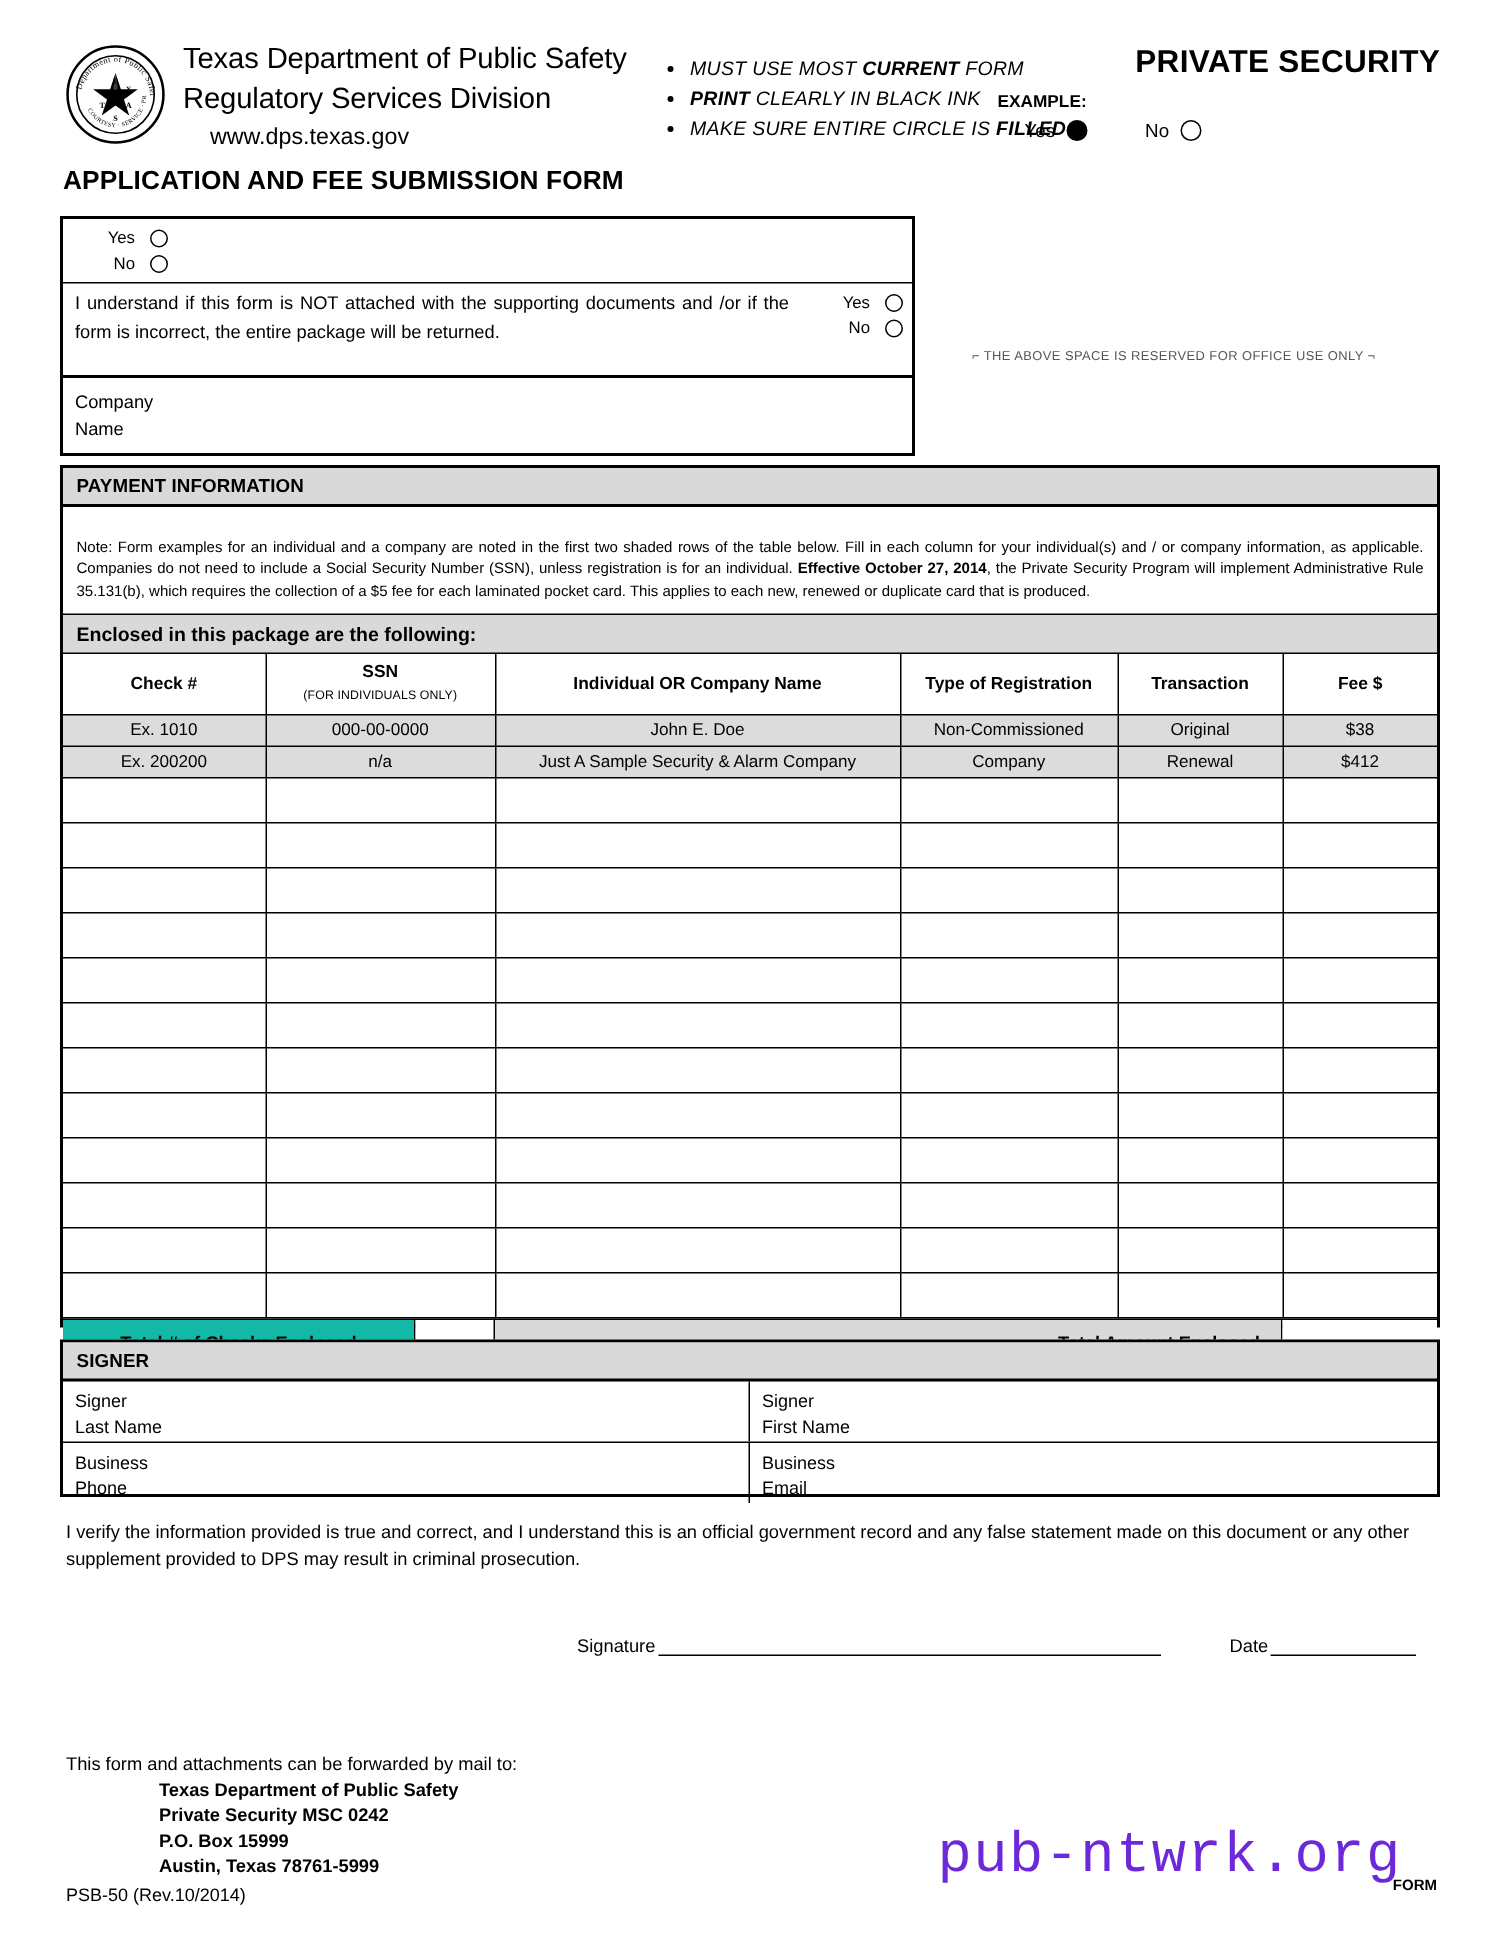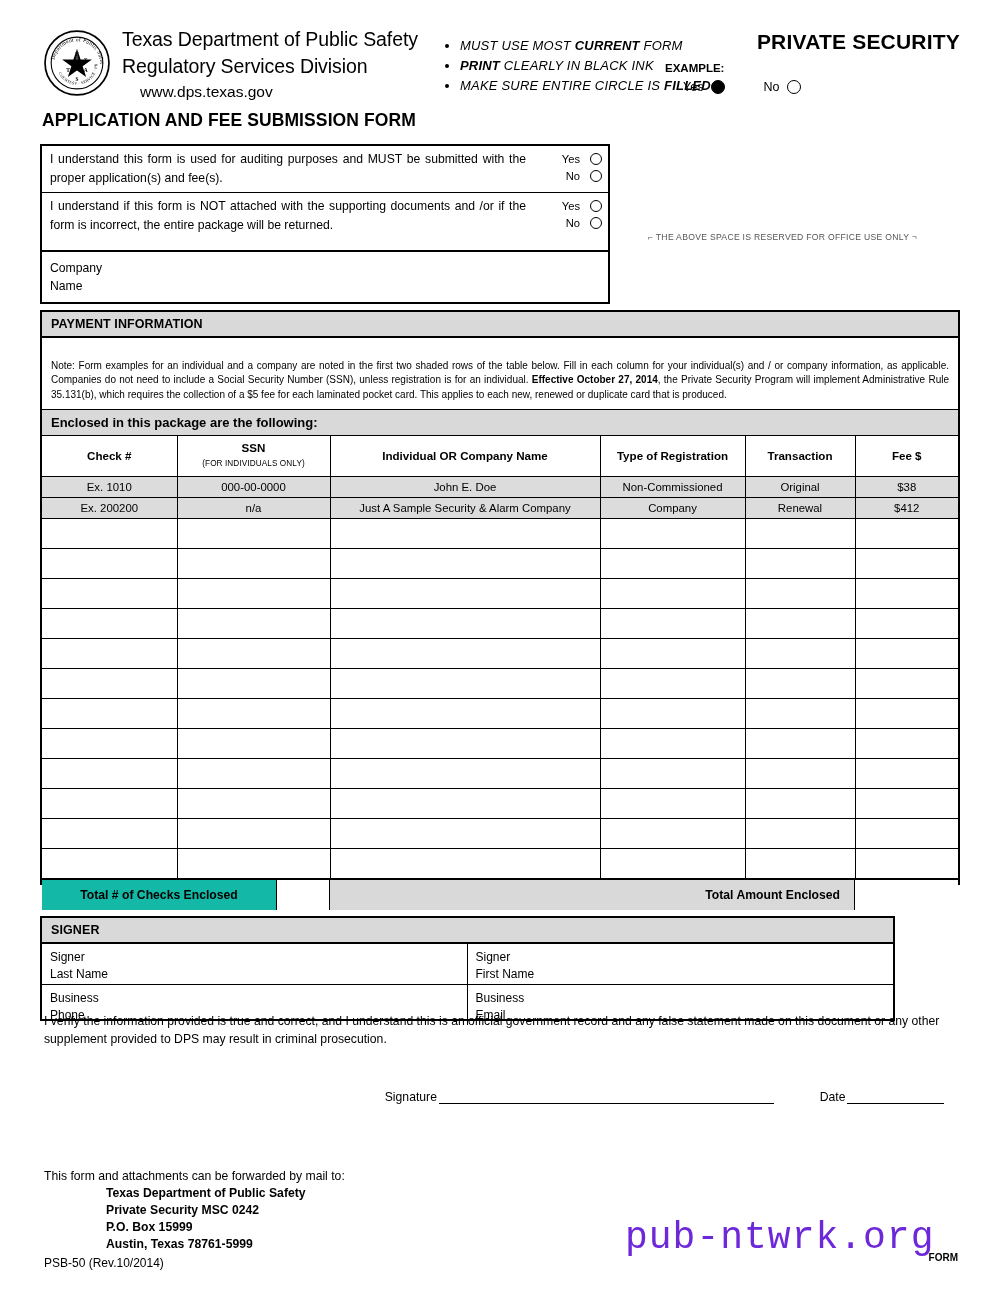--- a/index.html
+++ b/index.html
@@ -263,21 +263,21 @@
     border-right: 1.4px solid #000;
     box-sizing: border-box;
   }
   .total-blank-b {
     width: 103px;
     background: #fff;
     box-sizing: border-box;
   }
 
   
-  #signer-box { left: 40px; top: 916px; width: 855px; height: 105px; }
+  #signer-box { left: 40px; top: 893px; width: 920px; height: 105px; }
   .signer-row {
     display: flex;
     border-bottom: 1.6px solid #000;
   }
   .signer-row:last-child { border-bottom: none; }
   .signer-cell {
     width: 50%;
     font-size: 12px;
     line-height: 17px;
     padding: 5px 8px;
@@ -400,21 +400,20 @@
     </div>
 
     <div class="doc-type">PRIVATE SECURITY</div>
   </div>
 
   <div class="form-title">APPLICATION AND FEE SUBMISSION FORM</div>
 
   <div class="outer-box" id="request-box">
 
     <div class="req-row">
-      <div class="req-text">I understand this form is used for auditing purposes and MUST be submitted with the proper application(s) and fee(s).</div>
       <div class="req-opts">
         <div class="opt-line">
           <span>Yes</span>
           <span class="circle"></span>
         </div>
         <div class="opt-line">
           <span>No</span>
           <span class="circle"></span>
         </div>
       </div>

